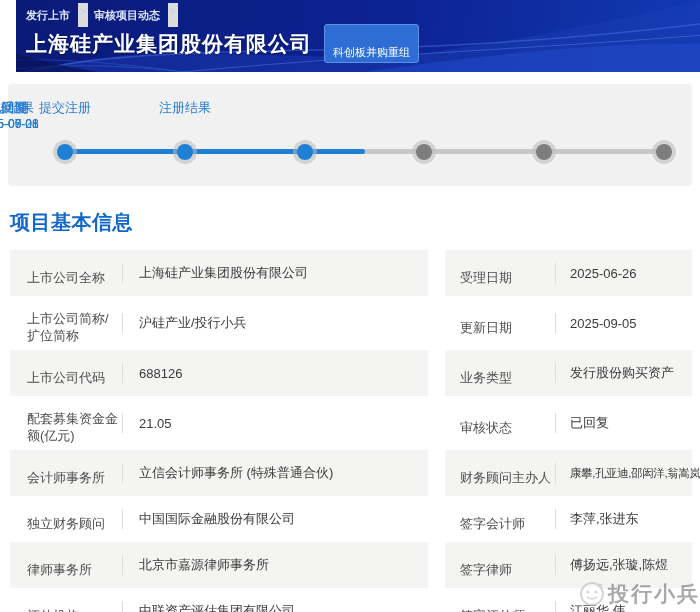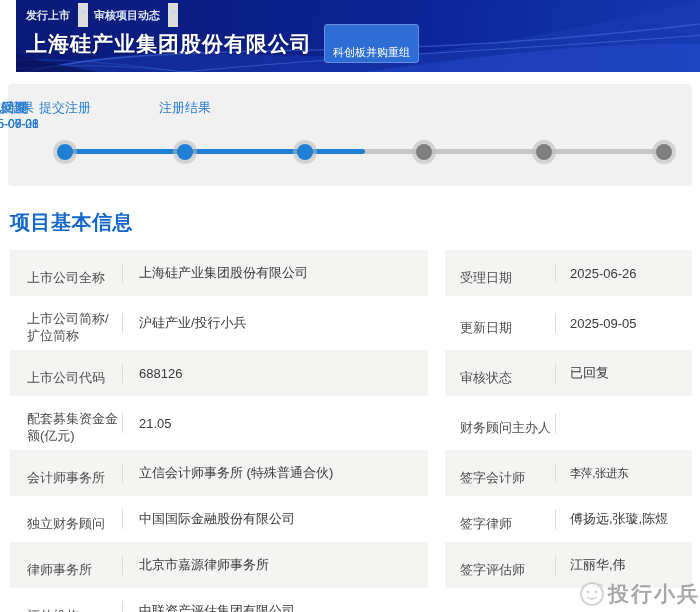--- a/index.html
+++ b/index.html
@@ -220,27 +220,33 @@
     <div class="lab">受理日期</div>
     <div class="sep"></div>
     <div class="val">2025-06-26</div>
   </div>
   <div class="cell col-right">
     <div class="lab">更新日期</div>
     <div class="sep"></div>
     <div class="val">2025-09-05</div>
   </div>
   <div class="cell col-right">
+    <div class="lab">业务类型</div>
+    <div class="sep"></div>
+    <div class="val">发行股份购买资产</div>
+  </div>
+  <div class="cell col-right">
     <div class="lab">审核状态</div>
     <div class="sep"></div>
     <div class="val">已回复</div>
   </div>
   <div class="cell col-right">
     <div class="lab">财务顾问主办人</div>
     <div class="sep"></div>
+    <div class="val">康攀,孔亚迪,邵闳洋,翁嵩岚</div>
   </div>
   <div class="cell col-right">
     <div class="lab">签字会计师</div>
     <div class="sep"></div>
     <div class="val">李萍,张进东</div>
   </div>
   <div class="cell col-right">
     <div class="lab">签字律师</div>
     <div class="sep"></div>
     <div class="val">傅扬远,张璇,陈煜</div>

